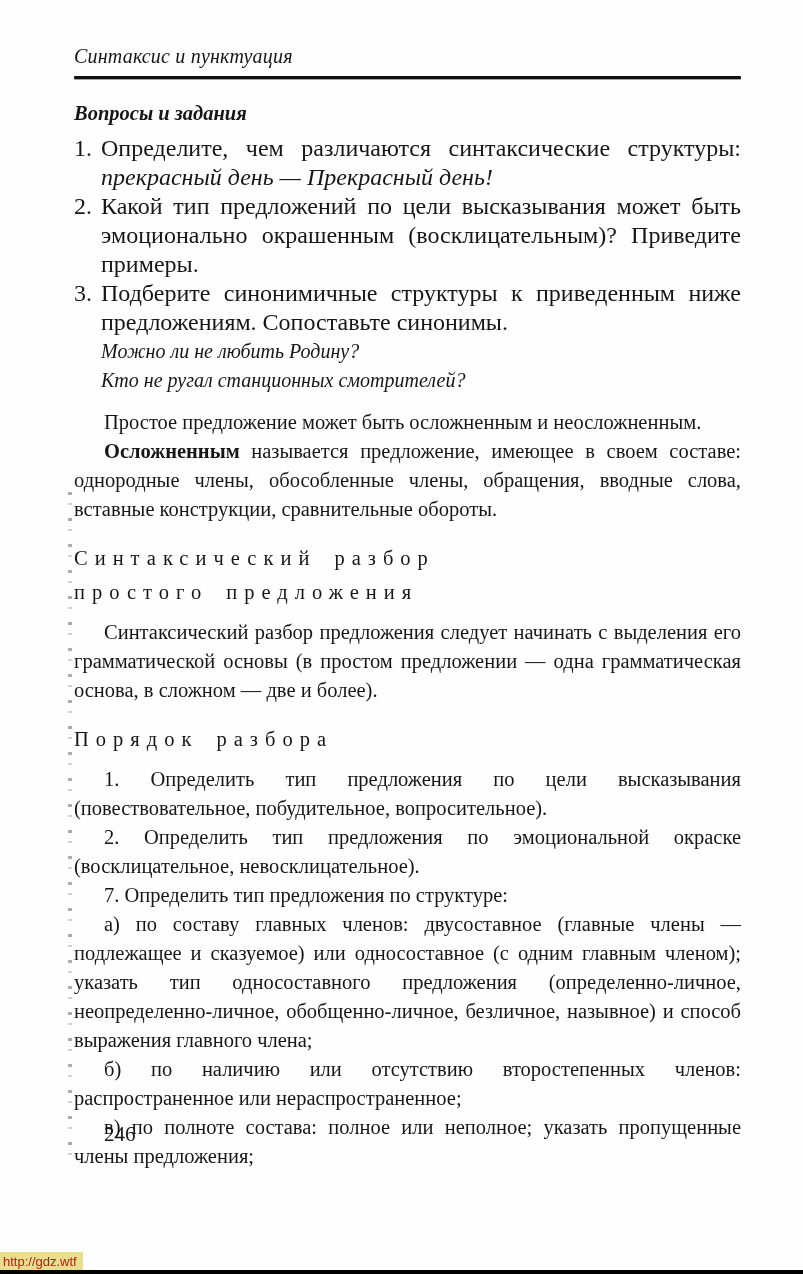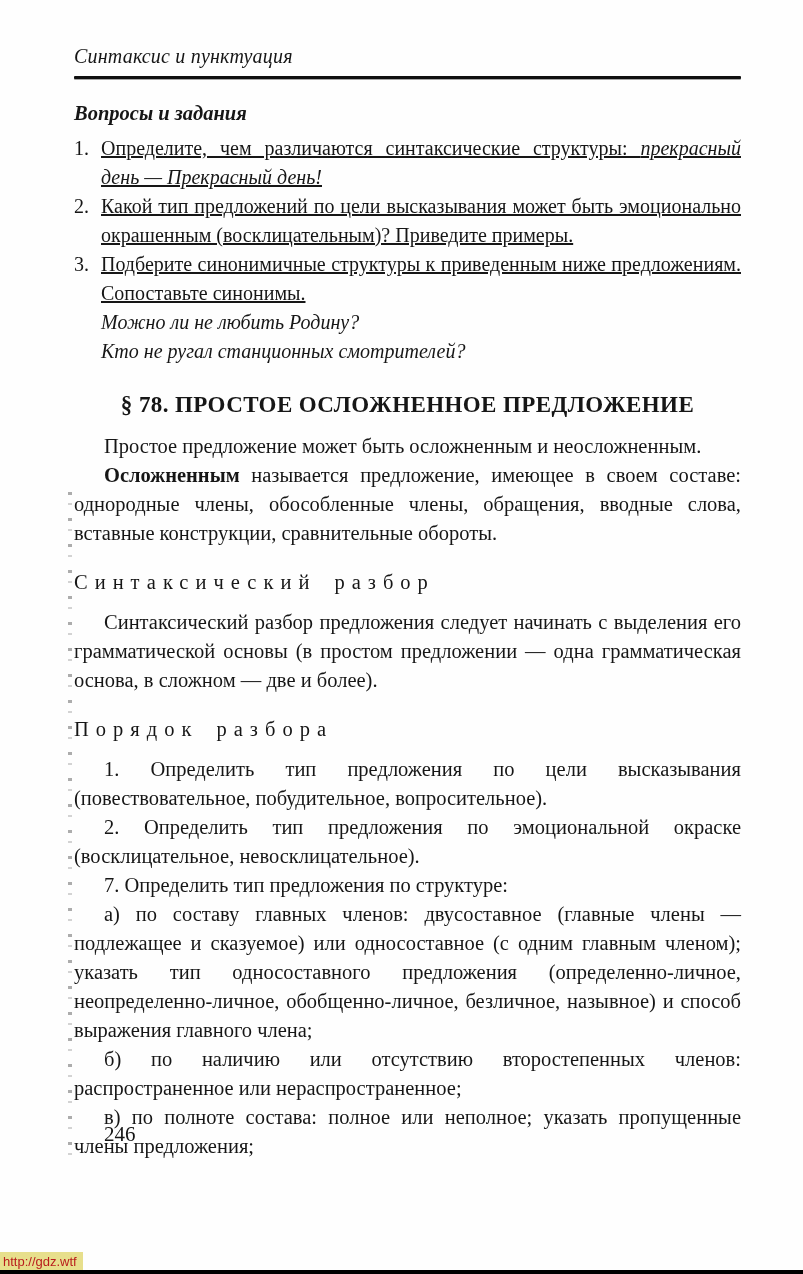--- a/index.html
+++ b/index.html
@@ -42,27 +42,26 @@
   }
   .q-heading{
     margin-top:22px;
     font-weight:bold;
     font-style:italic;
     font-size:20.5px;
     line-height:24px;
   }
   .q-list{margin-top:9px;}
   .q-item{
-    font-size:20px;
+    font-size:24px;
     line-height:29px;
     text-align:justify;
     padding-left:27px;
     text-indent:-27px;
     margin:0;
-    text-decoration:underline;
   }
   .q-num{display:inline-block;width:27px;text-indent:0;}
   .q-example{
     font-style:italic;
     padding-left:27px;
     text-indent:0;
     font-size:20px;
     line-height:29px;
   }
   .section-title{
@@ -134,27 +133,27 @@
   <div class="q-heading">Вопросы и задания</div>
 
   <div class="q-list">
     <p class="q-item"><span class="q-num">1.</span><span>Определите, чем различаются синтаксические структуры: </span><i>прекрасный день — Прекрасный день!</i></p>
     <p class="q-item"><span class="q-num">2.</span><span>Какой тип предложений по цели высказывания может быть эмоционально окрашенным (восклицательным)? Приведите примеры.</span></p>
     <p class="q-item"><span class="q-num">3.</span><span>Подберите синонимичные структуры к приведенным ниже предложениям. Сопоставьте синонимы.</span></p>
     <div class="q-example">Можно ли не любить Родину?</div>
     <div class="q-example">Кто не ругал станционных смотрителей?</div>
   </div>
 
-  <div class="section-title">§ 78. ПРОСТОЕ ОСЛОЖНЕННОЕ ПРЕДЛОЖЕНИЕ</div>
 
   <p class="para indent first-gap">Простое предложение может быть осложненным и неосложненным.</p>
   <p class="para indent"><b class="lead">Осложненным</b><span> называется предложение, имеющее в своем составе: однородные члены, обособленные члены, обращения, вводные слова, вставные конструкции, сравнительные обороты.</span></p>
 
   <div class="spaced-heading">
     <div>Синтаксический разбор</div>
+    <div>простого предложения</div>
   </div>
 
   <p class="para indent after-heading">Синтаксический разбор предложения следует начинать с выделения его грамматической основы (в простом предложении — одна грамматическая основа, в сложном — две и более).</p>
 
   <div class="spaced-heading">Порядок разбора</div>
 
   <div class="after-heading">
     <p class="para indent">1. Определить тип предложения по цели высказывания (повествовательное, побудительное, вопросительное).</p>
     <p class="para indent">2. Определить тип предложения по эмоциональной окраске (восклицательное, невосклицательное).</p>
     <p class="para indent">7. Определить тип предложения по структуре:</p>

